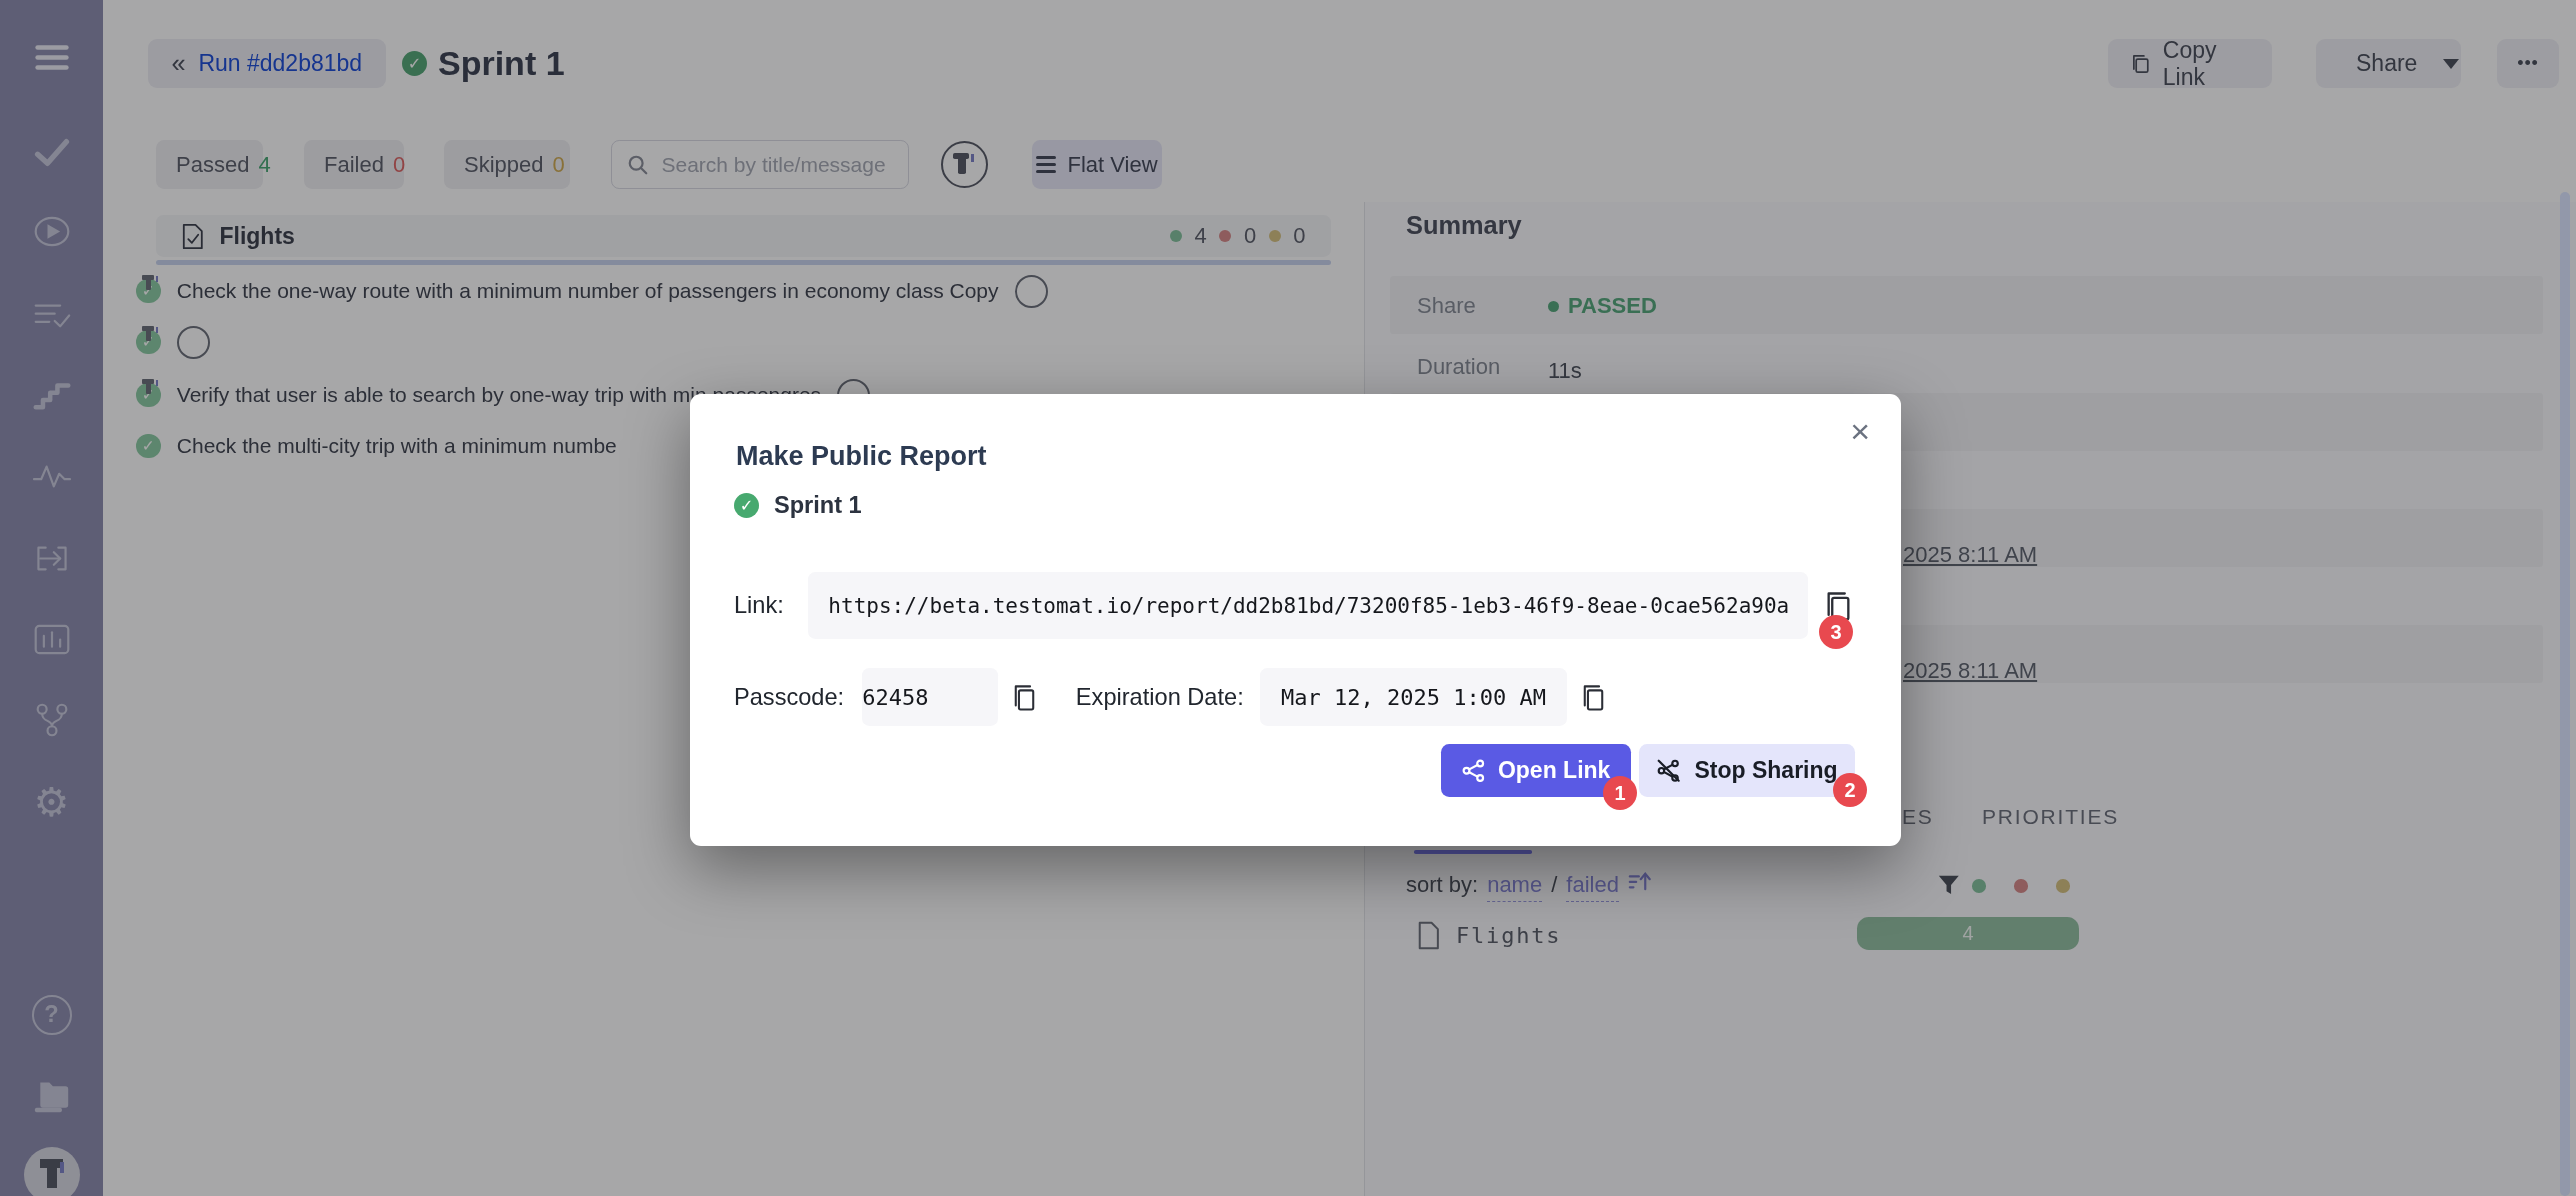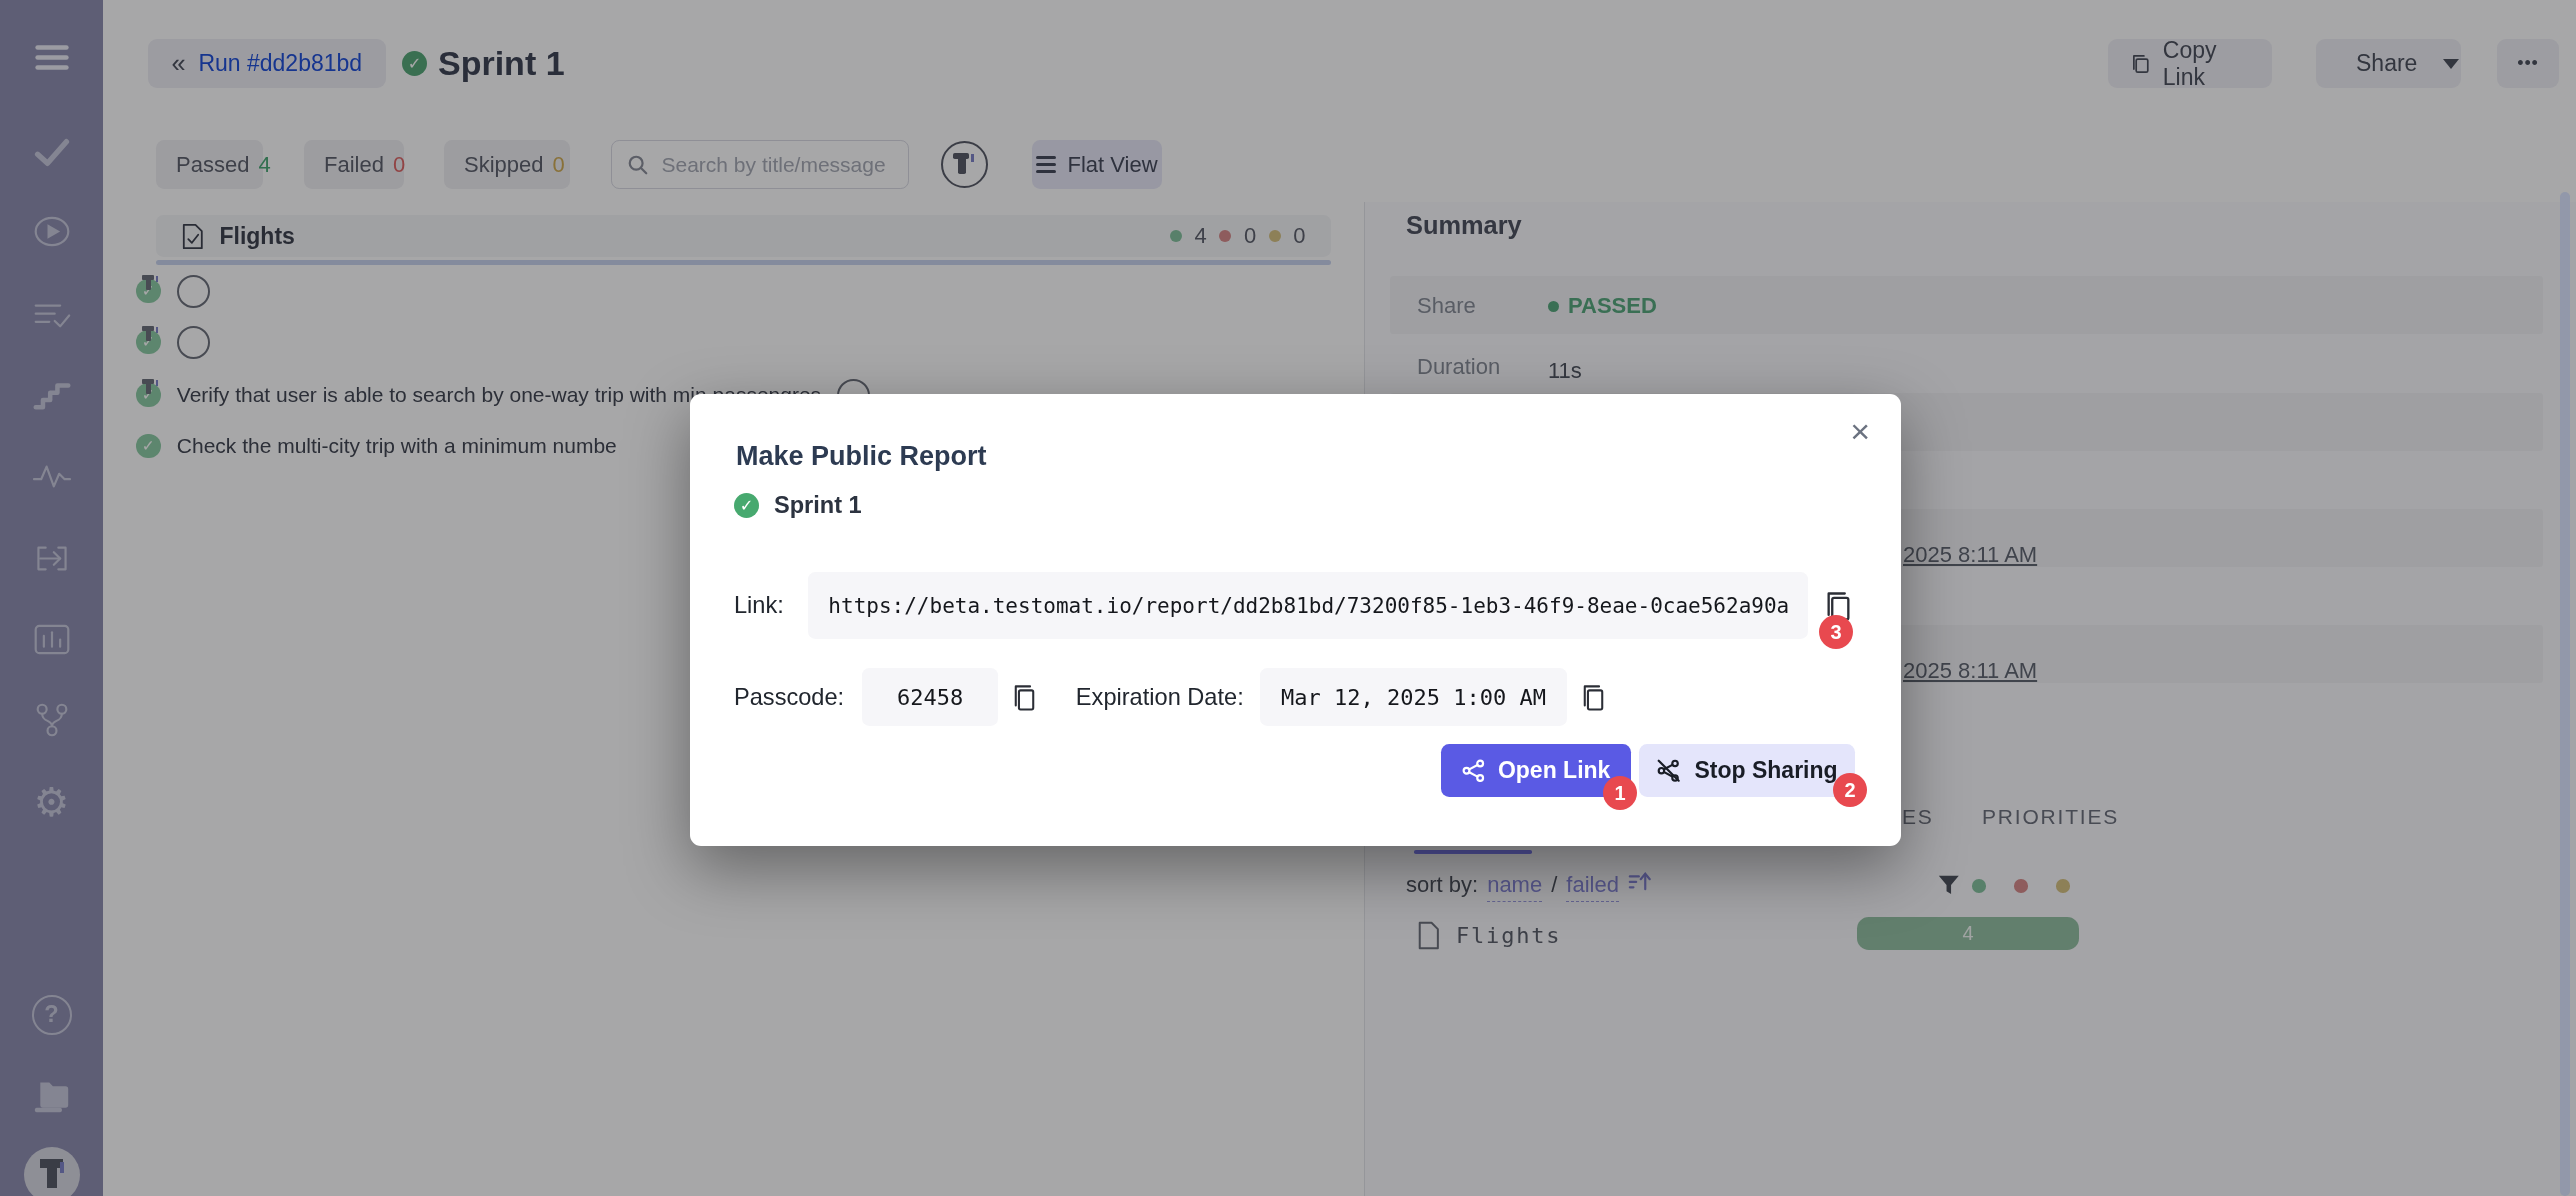--- a/index.html
+++ b/index.html
@@ -93,21 +93,21 @@
   .modal-run .check-circle{background:#47a96f;width:25.4px;height:25.4px;font-size:16.3px;}
   .modal-run-name{font-size:23.6px;font-weight:600;color:#2c3340;}
   .field-label{font-size:23.6px;color:#21262e;}
   .m-field{background:#f6f6f9;border-radius:7.3px;display:flex;align-items:center;cursor:text;box-sizing:border-box;}
   .link-row{position:absolute;left:44px;top:178px;width:1126px;height:67px;display:flex;align-items:center;}
   .link-field{margin-left:24.5px;width:1000px;height:67px;padding:0 20px;}
   .link-text{font-size:21px;color:#15171c;white-space:nowrap;overflow:hidden;}
   .copy-btn{background:none;border:none;cursor:pointer;padding:0;display:flex;align-items:center;justify-content:center;}
   .copy-btn svg{stroke:#2b2e36;fill:none;stroke-width:2.6;stroke-linecap:round;stroke-linejoin:round;}
   .row2{position:absolute;left:44px;top:274px;width:1126px;height:58px;display:flex;align-items:center;}
-  .pass-field{margin-left:18px;width:136px;height:58px;justify-content:center;font-size:22px;color:#15171c;}
+  .pass-field{margin-left:18px;width:136px;height:58px;font-size:22px;color:#15171c;}
   .date-field{margin-left:16.3px;width:307px;height:58px;justify-content:center;font-size:22px;color:#15171c;}
   .btn-row{position:absolute;left:0;top:350px;width:1211px;height:53px;}
   .open-link-btn{position:absolute;left:751px;top:0;width:190px;height:53px;background:#5a5ae4;border:none;border-radius:8.2px;color:#fff;font-size:23px;font-weight:600;display:flex;align-items:center;justify-content:center;gap:12.7px;cursor:pointer;font-family:"Liberation Sans",sans-serif;}
   .open-link-btn svg{stroke:#fff;fill:none;stroke-width:2.4;stroke-linecap:round;stroke-linejoin:round;}
   .stop-btn{position:absolute;left:949px;top:0;width:216px;height:53px;background:#e4e5fb;border:none;border-radius:8.2px;color:#191d26;font-size:23px;font-weight:600;display:flex;align-items:center;justify-content:center;gap:12.7px;cursor:pointer;font-family:"Liberation Sans",sans-serif;}
   .stop-btn svg{stroke:#191d26;fill:none;stroke-width:2.4;stroke-linecap:round;stroke-linejoin:round;}
   .num-badge{position:absolute;width:34px;height:34px;border-radius:50%;background:#e8494f;color:#fff;font-size:20px;font-weight:bold;display:flex;align-items:center;justify-content:center;z-index:110;}
 </style>
 </head>
 <body>
@@ -277,20 +277,21 @@
       <span class="dot dot-y"></span>
         <span>0</span>
     </span>
   </div>
   <div class="progress-line"></div>
 
   <div class="test-item" style="top:269px;">
     <span class="check-circle">
         <span>✓</span>
       </span>
+    <span class="test-title">Check the one-way route with a minimum number of passengers in economy class Copy</span>
     <span class="t-mini">
         <span class="bar"></span>
         <span class="stem"></span>
         <span class="tick"></span>
       </span>
   </div>
   <div class="test-item" style="top:320px;">
     <span class="check-circle">
         <span>✓</span>
       </span>

